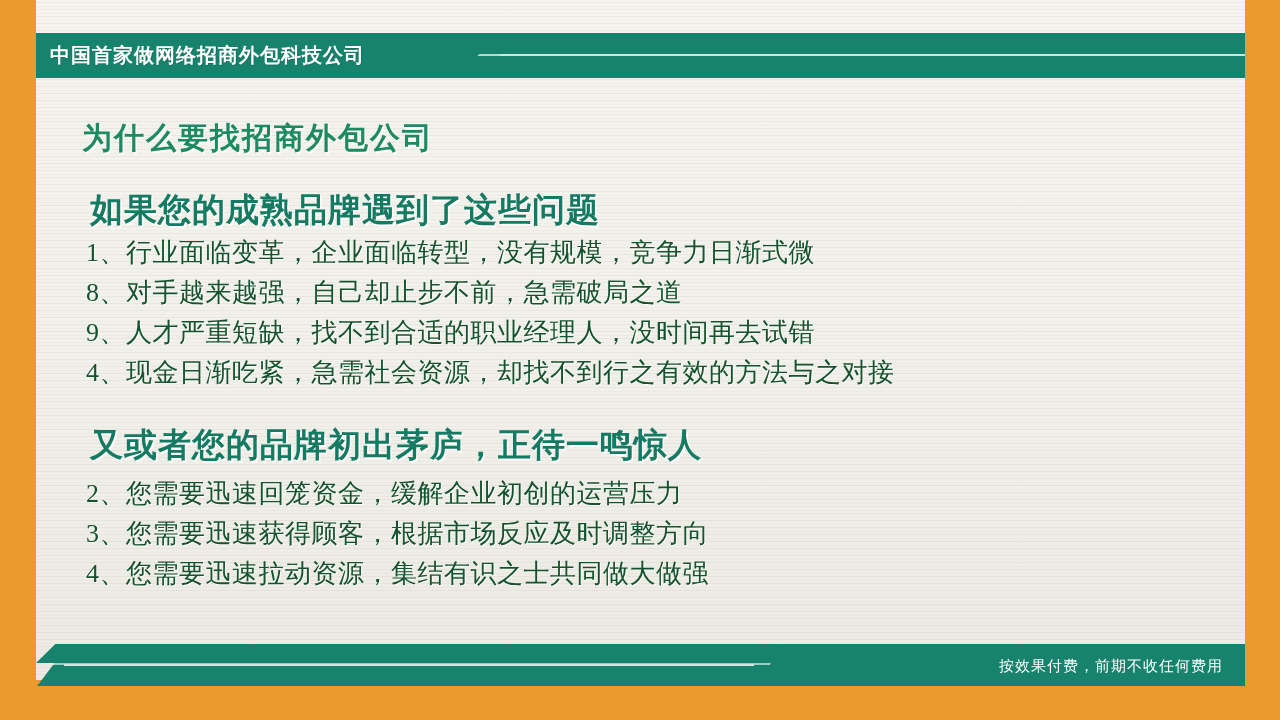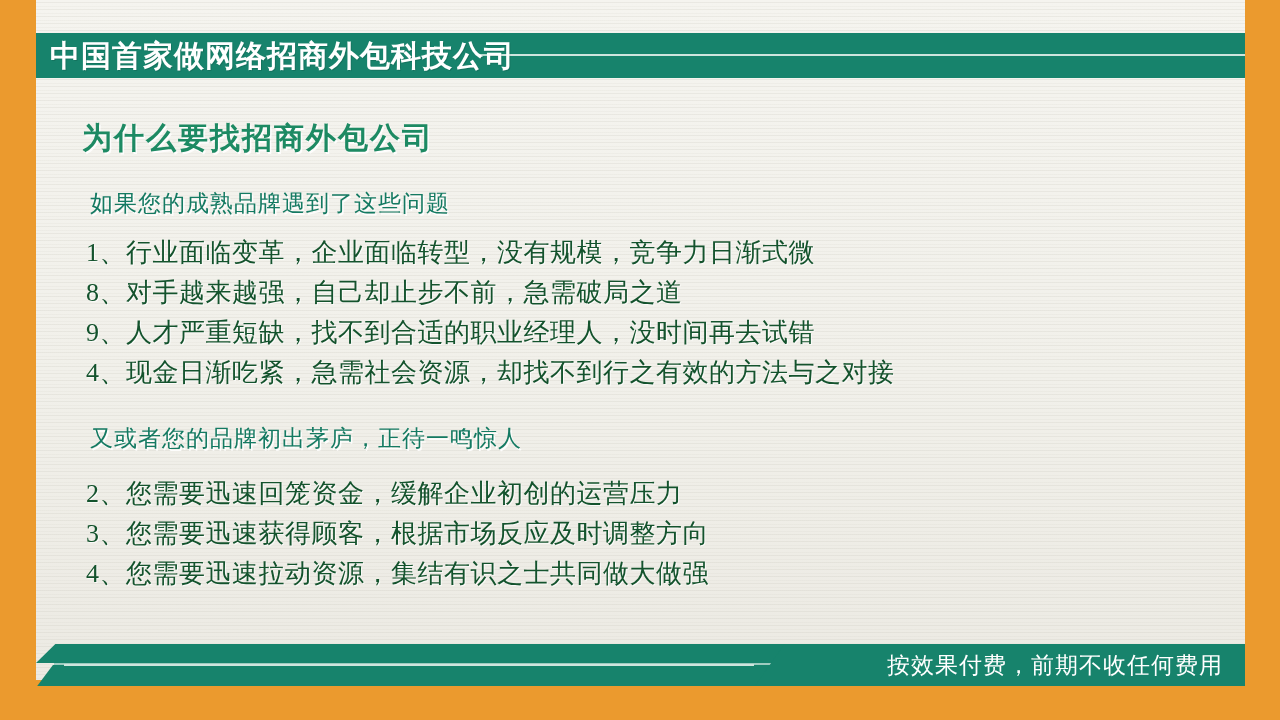--- a/index.html
+++ b/index.html
@@ -83,21 +83,21 @@
     background: #17836c;
     clip-path: polygon(0 0, 100% 0, 88% 100%, 0 100%);
   }
   .header-band .band-title {
     position: absolute;
     left: 14px;
     top: 0;
     height: 45px;
     line-height: 45px;
     color: #ffffff;
-    font-size: 30px;
+    font-size: 20px;
     font-weight: bold;
     letter-spacing: 1px;
     white-space: nowrap;
     text-shadow: 1px 1px 0 rgba(0,0,0,0.12);
   }
   
   .header-band .band-rule {
     position: absolute;
     right: 0px;
     top: 21px;
@@ -115,22 +115,22 @@
     font-weight: bold;
     color: #1d8a63;
     letter-spacing: 2px;
     white-space: nowrap;
     text-shadow: 1.5px 1.5px 0 rgba(255,255,255,0.85);
   }
 
   
   .section-heading {
     position: absolute;
-    font-size: 23px;
-    font-weight: normal;
+    font-size: 33px;
+    font-weight: bold;
     color: #147a62;
     letter-spacing: 1px;
     white-space: nowrap;
     text-shadow: 1.5px 1.5px 0 rgba(255,255,255,0.9);
   }
   #sec1-heading { left: 90px; top: 188px; }
   #sec2-heading { left: 90px; top: 423px; }
 
   .list {
     position: absolute;
@@ -200,21 +200,21 @@
     height: 2px;
     background: #cfe5de;
   }
   .footer-band .fband-text {
     position: absolute;
     right: 22px;
     top: 0;
     height: 42px;
     line-height: 43px;
     color: #ffffff;
-    font-size: 23px;
+    font-size: 15px;
     font-weight: normal;
     letter-spacing: 1px;
     white-space: nowrap;
   }
 </style>
 </head>
 <body>
 
 <div id="slide">
 

